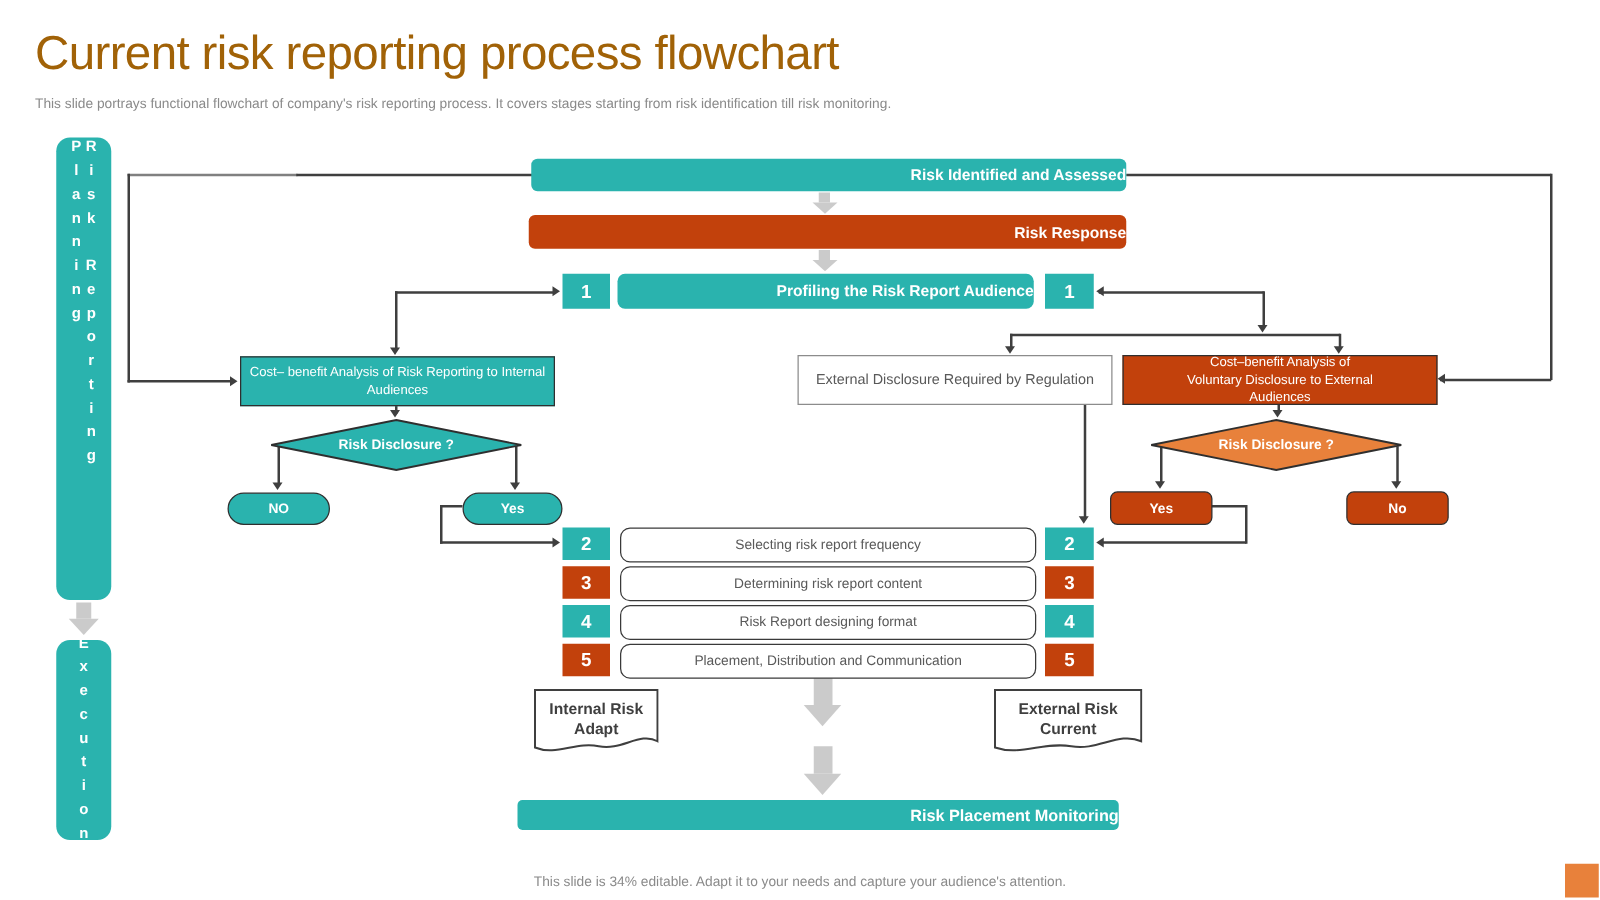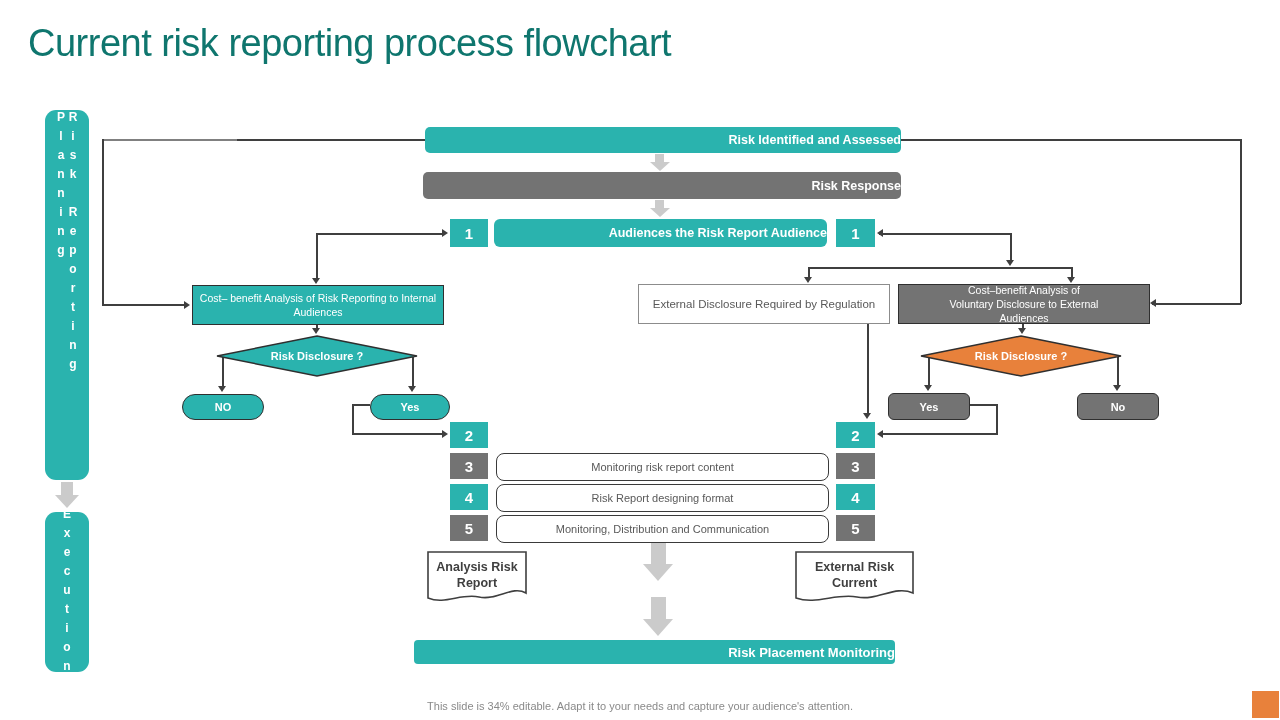--- a/index.html
+++ b/index.html
@@ -1,31 +1,31 @@
 <!DOCTYPE html>
 <html><head>
 <meta charset="utf-8">
 <style>
   html,body{margin:0;padding:0;background:#fff;}
   #canvas{position:relative;width:1280px;height:720px;background:#ffffff;overflow:hidden;
           font-family:"Liberation Sans",sans-serif;}
   .abs{position:absolute;}
   
-  .title{left:28px;top:22px;font-size:38px;color:#0f766e;letter-spacing:-0.5px;font-weight:500;}
+  .title{left:28px;top:22px;font-size:38px;color:#a16207;letter-spacing:-0.5px;font-weight:500;}
   .subtitle{left:28px;top:77px;font-size:11px;color:#8a8a8a;}
   .footer{left:0;right:0;top:700px;text-align:center;font-size:11px;color:#8a8a8a;}
   
   .vbar{background:#2ab3ae;border-radius:11px;display:flex;align-items:center;justify-content:center;}
   .vbar span{writing-mode:vertical-rl;text-orientation:upright;color:#fff;font-weight:bold;
              font-size:12px;letter-spacing:5px;line-height:1;}
   
   .banner{display:flex;align-items:center;justify-content:flex-end;color:#fff;font-weight:bold;
           font-size:12.5px;border-radius:5px;text-align:center;}
   .teal{background:#2ab3ae;}
-  .orange{background:#737373;}
+  .orange{background:#c2410c;}
   
   .numsq{display:flex;align-items:center;justify-content:center;color:#fff;font-weight:bold;
          font-size:15px;}
   
   .pbox{display:flex;align-items:center;justify-content:center;text-align:center;
         border:1.5px solid #2f2f2f;color:#fff;font-size:10.5px;line-height:1.35;}
   .wbox{display:flex;align-items:center;justify-content:center;text-align:center;background:#fff;
         border:1.3px solid #8c8c8c;border-radius:0;color:#595959;font-size:11.5px;}
   .rowbox{display:flex;align-items:center;justify-content:center;background:#fff;
           border:1.4px solid #3a3a3a;border-radius:8px;color:#595959;font-size:11px;}
@@ -45,20 +45,21 @@
   
   .gstem{position:absolute;background:#cbcbcb;}
   .ghead{position:absolute;width:0;height:0;}
 </style>
 </head>
 <body>
 
 <div id="canvas">
 
   <div class="abs title">Current risk reporting process flowchart</div>
+  <div class="abs subtitle">This slide portrays functional flowchart of company's risk reporting process. It covers stages starting from risk identification till risk monitoring.</div>
 
   <div class="lng" style="left:102px;top:139px;width:136px;height:2px"></div>
   <div class="ln" style="left:237px;top:139px;width:189px;height:1.5px"></div>
   <div class="ln" style="left:102px;top:139px;width:1.5px;height:167px"></div>
   <div class="ln" style="left:102px;top:304px;width:84px;height:1.5px"></div>
   <div class="ah ah-r" style="left:184px;top:301px"></div>
 
   <div class="ln" style="left:316px;top:233px;width:1.5px;height:47px"></div>
   <div class="ln" style="left:316px;top:233px;width:128px;height:1.5px"></div>
   <div class="ah ah-d" style="left:312px;top:278px"></div>
@@ -132,21 +133,21 @@
     <span>Risk Identified and Assessed</span>
   </div>
   <div class="abs banner orange" style="left:423px;top:172px;width:478px;height:27px">
     <span>Risk Response</span>
   </div>
 
   <div class="abs numsq teal" style="left:450px;top:219px;width:38px;height:28px">
     <span>1</span>
   </div>
   <div class="abs banner teal" style="left:494px;top:219px;width:333px;height:28px;border-radius:6px">
-    <span>Audiences the Risk Report Audience</span>
+    <span>Profiling the Risk Report Audience</span>
   </div>
   <div class="abs numsq teal" style="left:836px;top:219px;width:39px;height:28px">
     <span>1</span>
   </div>
 
   <div class="abs pbox teal" style="left:192px;top:285px;width:250px;height:38px">
     <span style="padding:0 0">Cost– benefit Analysis of Risk Reporting to Internal Audiences</span>
   </div>
   <div class="abs wbox" style="left:638px;top:284px;width:250px;height:38px">
     <span>External Disclosure Required by Regulation</span>
@@ -174,58 +175,61 @@
   <div class="abs pill orange" style="left:888px;top:393px;width:80px;height:25px;border-radius:6px">
     <span>Yes</span>
   </div>
   <div class="abs pill orange" style="left:1077px;top:393px;width:80px;height:25px;border-radius:6px">
     <span>No</span>
   </div>
 
   <div class="abs numsq teal" style="left:450px;top:422px;width:38px;height:26px">
     <span>2</span>
   </div>
+  <div class="abs rowbox" style="left:496px;top:422px;width:331px;height:26px">
+    <span>Selecting risk report frequency</span>
+  </div>
   <div class="abs numsq teal" style="left:836px;top:422px;width:39px;height:26px">
     <span>2</span>
   </div>
 
   <div class="abs numsq orange" style="left:450px;top:453px;width:38px;height:26px">
     <span>3</span>
   </div>
   <div class="abs rowbox" style="left:496px;top:453px;width:331px;height:26px">
-    <span>Monitoring risk report content</span>
+    <span>Determining risk report content</span>
   </div>
   <div class="abs numsq orange" style="left:836px;top:453px;width:39px;height:26px">
     <span>3</span>
   </div>
 
   <div class="abs numsq teal" style="left:450px;top:484px;width:38px;height:26px">
     <span>4</span>
   </div>
   <div class="abs rowbox" style="left:496px;top:484px;width:331px;height:26px">
     <span>Risk Report designing format</span>
   </div>
   <div class="abs numsq teal" style="left:836px;top:484px;width:39px;height:26px">
     <span>4</span>
   </div>
 
   <div class="abs numsq orange" style="left:450px;top:515px;width:38px;height:26px">
     <span>5</span>
   </div>
   <div class="abs rowbox" style="left:496px;top:515px;width:331px;height:26px">
-    <span>Monitoring, Distribution and Communication</span>
+    <span>Placement, Distribution and Communication</span>
   </div>
   <div class="abs numsq orange" style="left:836px;top:515px;width:39px;height:26px">
     <span>5</span>
   </div>
 
   <svg class="abs" style="left:427px;top:551px" width="100" height="56" viewBox="0 0 100 56" preserveAspectRatio="none">
     <path d="M1,1 H99 V42 C85,34 70,50 52,46 C34,42 18,54 1,47 Z" fill="#ffffff" stroke="#3f3f3f" stroke-width="1.6"></path>
   </svg>
-  <div class="abs doc-label" style="left:427px;top:551px;width:100px;height:52px">Analysis Risk Report</div>
+  <div class="abs doc-label" style="left:427px;top:551px;width:100px;height:52px">Internal Risk Adapt</div>
 
   <svg class="abs" style="left:795px;top:551px" width="119" height="56" viewBox="0 0 119 56" preserveAspectRatio="none">
     <path d="M1,1 H118 V42 C100,34 83,50 62,46 C41,42 21,54 1,47 Z" fill="#ffffff" stroke="#3f3f3f" stroke-width="1.6"></path>
   </svg>
   <div class="abs doc-label" style="left:795px;top:551px;width:119px;height:52px">External Risk Current</div>
 
   <div class="abs banner teal" style="left:414px;top:640px;width:481px;height:24px;border-radius:4px;font-size:13px">
     <span>Risk Placement Monitoring</span>
   </div>
 

